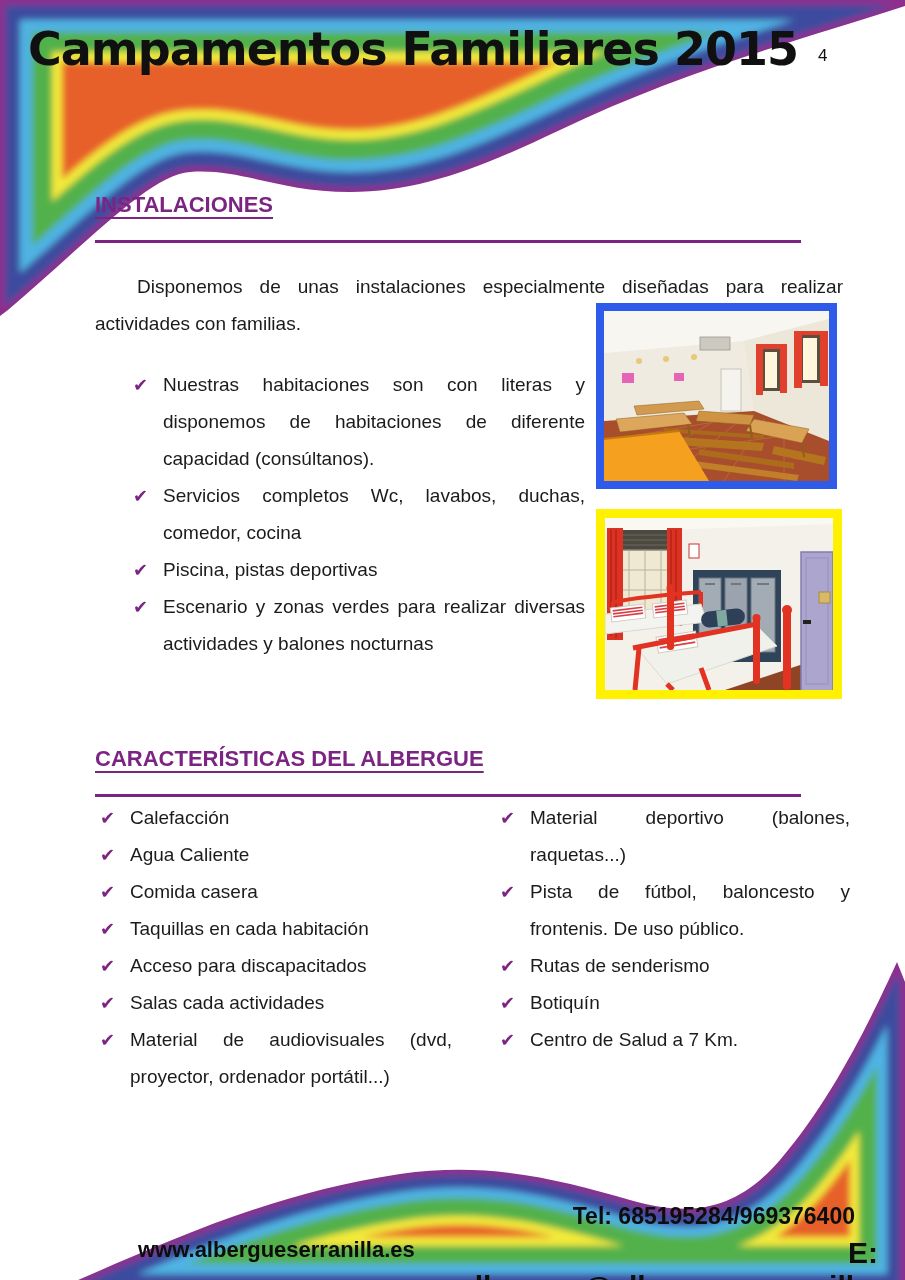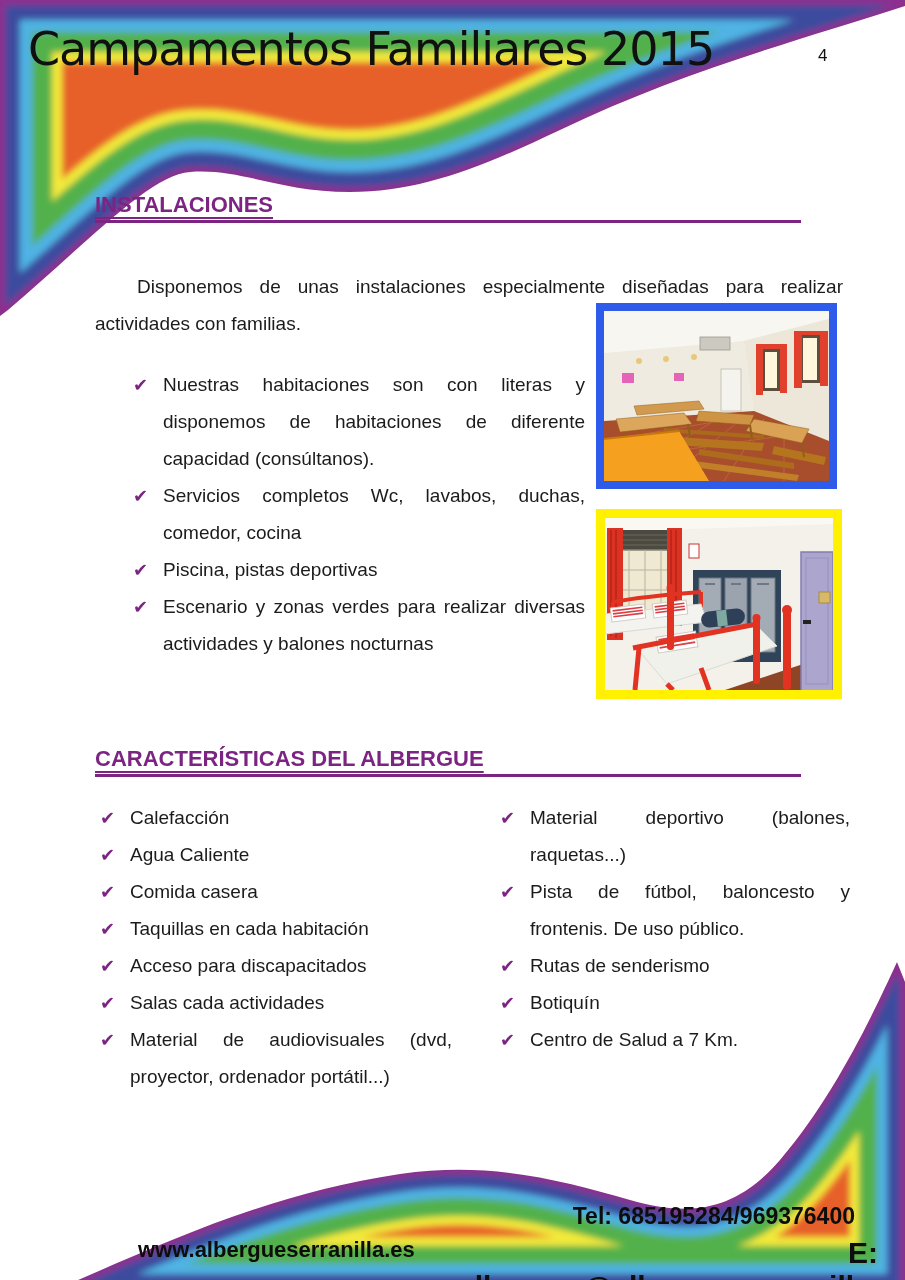--- a/index.html
+++ b/index.html
@@ -1,26 +1,26 @@
 <!DOCTYPE html>
 <html><head>
 <meta charset="utf-8">
 <style>
   html,body{margin:0;padding:0;background:#888;}
   .page{position:relative;width:905px;height:1280px;background:#ffffff;overflow:hidden;
         font-family:"Liberation Sans",sans-serif;color:#1b1b1b;margin:0 auto;}
   .banners{position:absolute;left:0;top:0;width:905px;height:1280px;}
   .abs{position:absolute;}
 
-  .title{left:28px;top:22px;font-size:46px;font-weight:normal;color:#101010;letter-spacing:-1px;
+  .title{left:28px;top:22px;font-size:46px;font-weight:bold;color:#101010;letter-spacing:-1px;
          font-family:"DejaVu Sans",sans-serif;}
   .pagenum{left:818px;top:46px;font-size:17px;color:#111;}
 
   .sec-head{font-size:22px;font-weight:bold;color:#7B2482;width:706px;
-            border-bottom:3px solid #7B2482;padding-bottom:2px;text-decoration:underline;
+            border-bottom:3px solid #7B2482;padding-bottom:22px;text-decoration:underline;
             text-underline-offset:5px;text-decoration-thickness:2px;}
   .h-inst{left:95px;top:192px;}
   .h-car{left:95px;top:746px;}
 
   .body-text{font-size:19px;line-height:37px;text-align:justify;}
   .intro{left:95px;top:268px;width:748px;text-indent:42px;}
 
   .bullets{left:133px;top:366px;width:452px;}
   .col{top:799px;}
   .col-left{left:100px;width:352px;}

